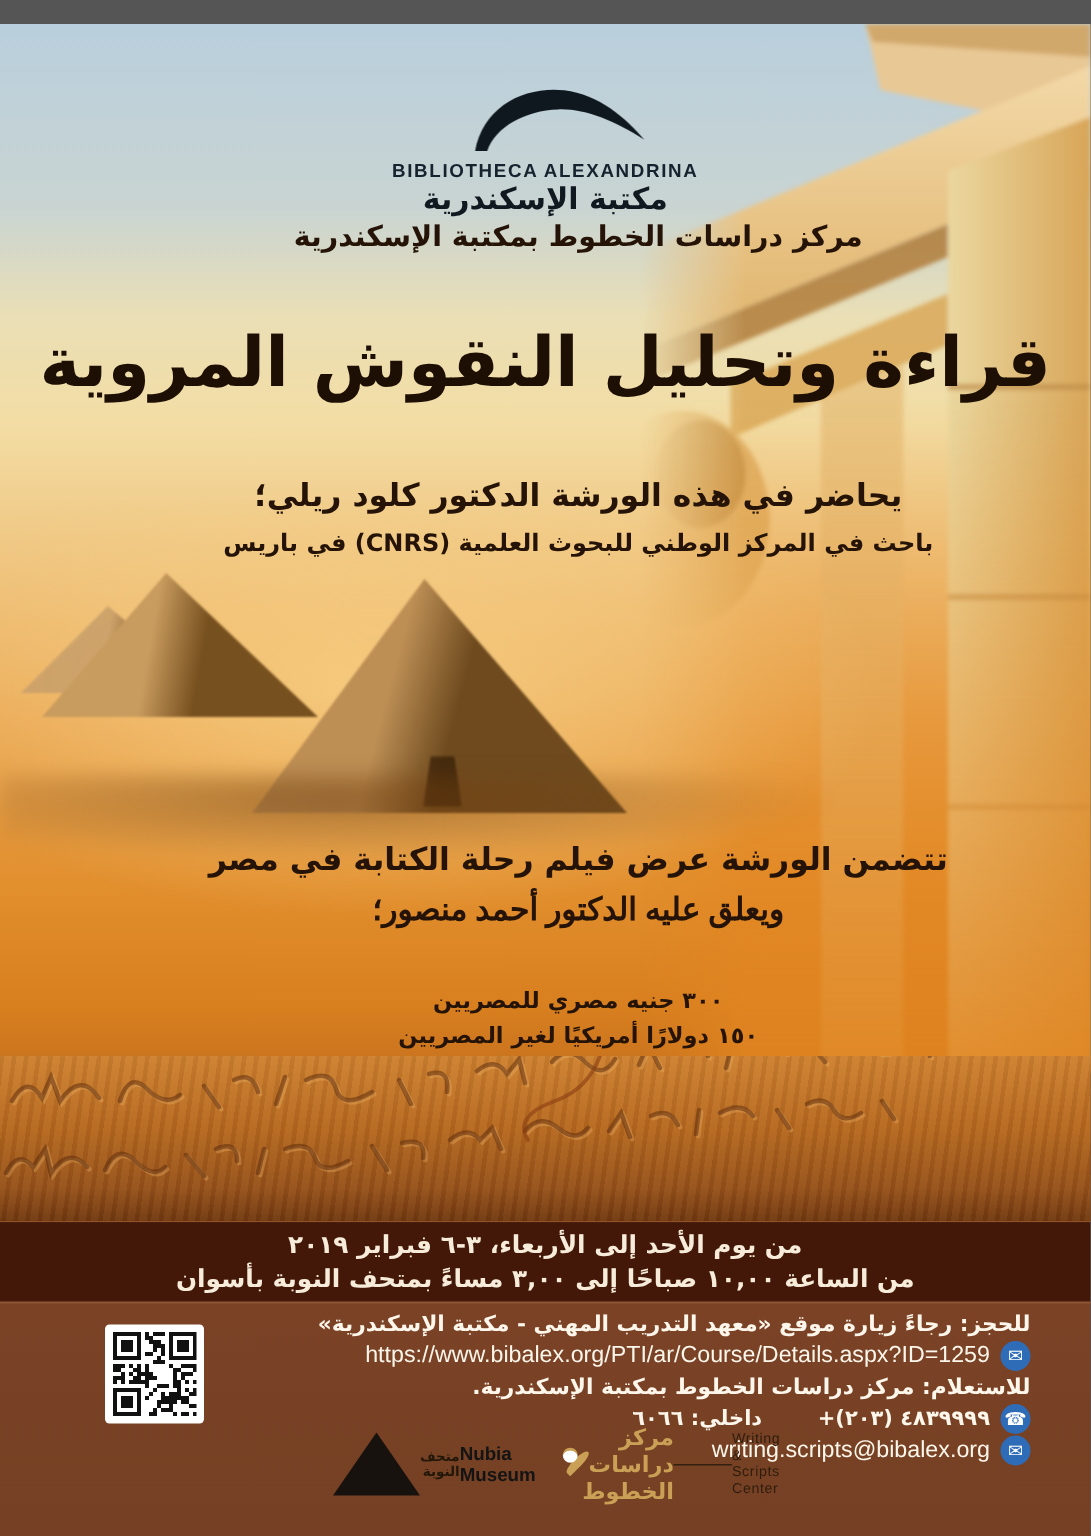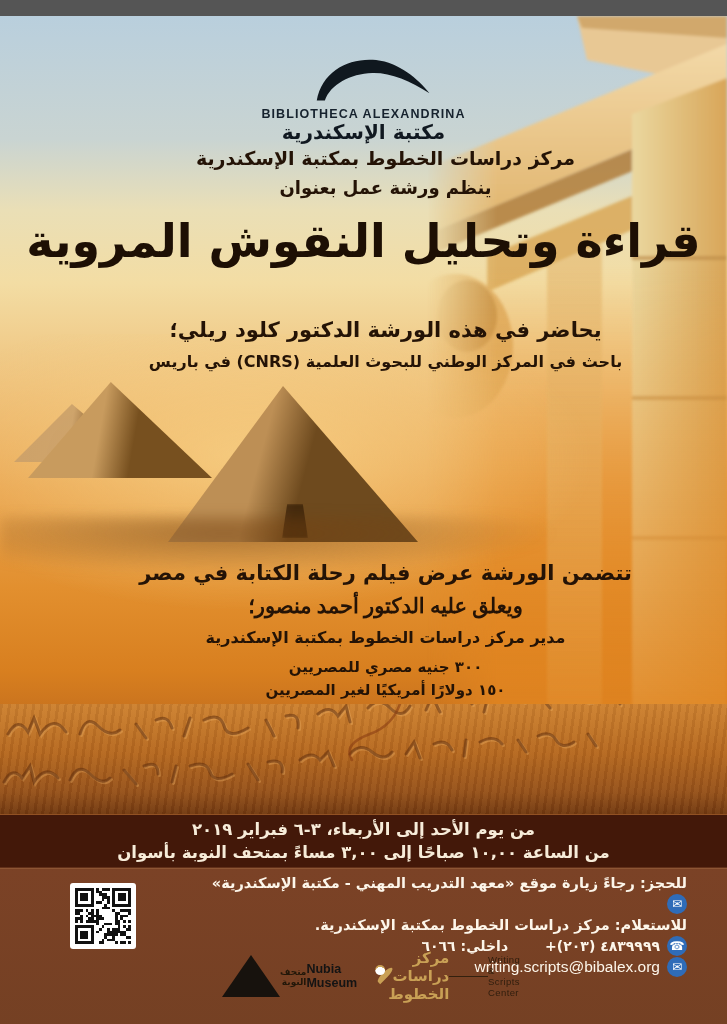--- a/index.html
+++ b/index.html
@@ -165,30 +165,28 @@
     </svg>
   </div>
 
   <svg class="abs logo-swoosh" viewBox="0 0 200 80">
     <path d="M30,72 C38,28 78,8 118,12 C152,16 180,40 197,61 C168,42 138,30 112,31 C80,32 50,48 42,72 Z" fill="#10181f"></path>
   </svg>
   <div class="abs ctr logo-en">BIBLIOTHECA ALEXANDRINA</div>
   <div class="abs ctr logo-ar ar">مكتبة الإسكندرية</div>
 
   <div class="abs ctr org1 ar ink">مركز دراسات الخطوط بمكتبة الإسكندرية</div>
-  <div class="abs ctr org2 ar ink">ينظم ورشة عمل بعنوان</div>
 
   <div class="abs ctr title ar">قراءة وتحليل النقوش المروية</div>
 
   <div class="abs ctr lect1 ar ink">يحاضر في هذه الورشة الدكتور كلود ريلي؛</div>
   <div class="abs ctr lect2 ar ink">باحث في المركز الوطني للبحوث العلمية (CNRS) في باريس</div>
 
   <div class="abs ctr film1 ar ink">تتضمن الورشة عرض فيلم رحلة الكتابة في مصر</div>
   <div class="abs ctr film2 ar ink">ويعلق عليه الدكتور أحمد منصور؛</div>
-  <div class="abs ctr film3 ar ink">مدير مركز دراسات الخطوط بمكتبة الإسكندرية</div>
 
   <div class="abs ctr fee1 ar ink">٣٠٠ جنيه مصري للمصريين</div>
   <div class="abs ctr fee2 ar ink">١٥٠ دولارًا أمريكيًا لغير المصريين</div>
 
   <div class="abs band">
     <div class="abs ctr l1 ar">من يوم الأحد إلى الأربعاء، ٣-٦ فبراير ٢٠١٩</div>
     <div class="abs ctr l2 ar">من الساعة ١٠,٠٠ صباحًا إلى ٣,٠٠ مساءً بمتحف النوبة بأسوان</div>
   </div>
 
   <div class="abs footer">
@@ -323,20 +321,21 @@
           <rect x="18" y="20" width="1" height="1" fill="#111"></rect>
           <rect x="20" y="20" width="1" height="1" fill="#111"></rect>
         </svg>
     </div>
 
     <div class="contact">
       <div class="crow">
         <span class="txt-ar ar">للحجز: رجاءً زيارة موقع «معهد التدريب المهني - مكتبة الإسكندرية»</span>
       </div>
       <div class="crow">
+        <span class="txt-en">https://www.bibalex.org/PTI/ar/Course/Details.aspx?ID=1259</span>
         <span class="badge">✉</span>
       </div>
       <div class="crow">
         <span class="txt-ar ar">للاستعلام: مركز دراسات الخطوط بمكتبة الإسكندرية.</span>
       </div>
       <div class="crow">
         <span class="ext ar">داخلي: ٦٠٦٦</span>
         <span class="phone-num">+(٢٠٣) ٤٨٣٩٩٩٩</span>
         <span class="badge">☎</span>
       </div>

